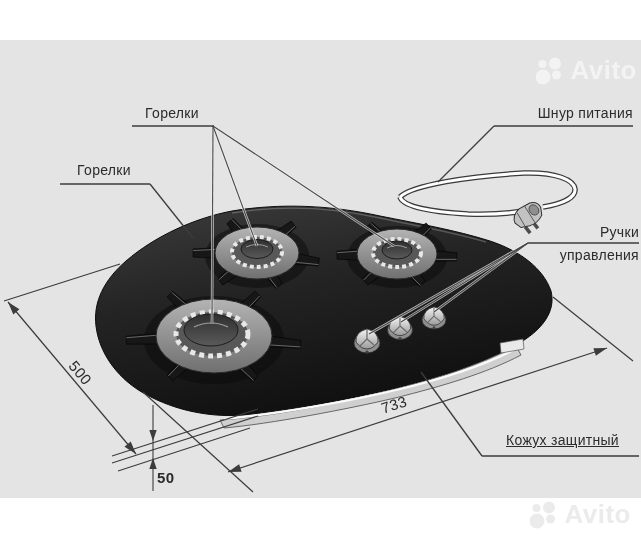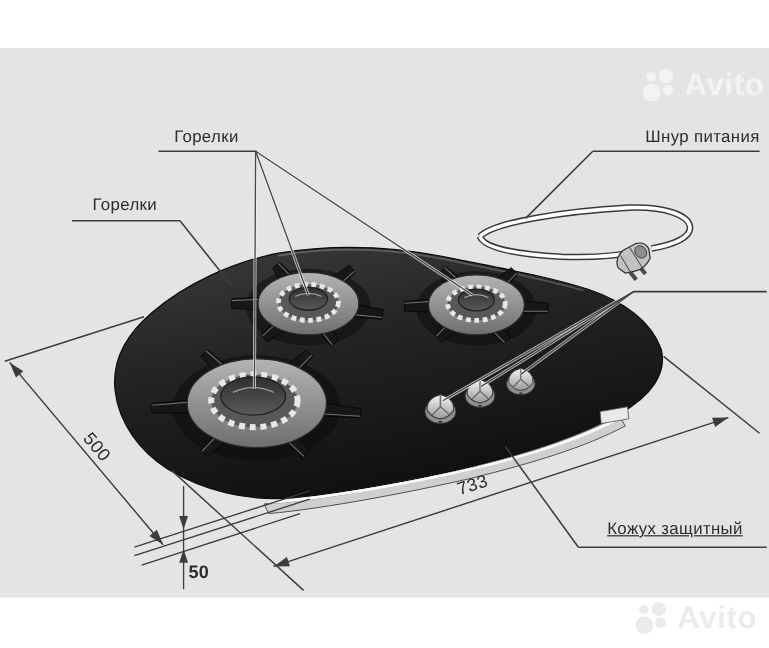--- a/index.html
+++ b/index.html
@@ -213,20 +213,22 @@
     <line x1="553" y1="297" x2="633" y2="361"></line>
     <polygon points="607,348 595.9,355.8 593.4,348.2" fill="#3c3c3c" stroke="none"></polygon>
     <polygon points="228,472 241.6,471.8 239.1,464.2" fill="#3c3c3c" stroke="none"></polygon>
   </g>
 </svg>
 
 <div class="lbl ctr" style="left:130px;top:103px;width:84px;">Горелки</div>
 <div class="lbl ctr" style="left:58px;top:160px;width:92px;">Горелки</div>
 <div class="lbl ctr" style="left:492px;top:103px;width:141px;text-align:right;">Шнур питания</div>
 <div class="lbl rgt" style="left:520px;top:222px;width:119px;">
+  <div>Ручки</div>
+  <div style="margin-top:3px;">управления</div>
 </div>
 <div class="lbl ctr" style="left:486px;top:430px;width:153px;text-decoration:underline;">Кожух защитный</div>
 
 <div class="lbl dim ctr rot" style="left:52px;top:363px;width:56px;transform:rotate(50deg);">500</div>
 <div class="lbl dim ctr rot" style="left:366px;top:395px;width:56px;transform:rotate(-18deg);">733</div>
 <div class="lbl dim" style="left:157px;top:468px;font-weight:bold;">50</div>
 
 <div class="wm wm-top">
   <svg width="30" height="30" viewBox="0 0 30 30">
     <g fill="currentColor">

